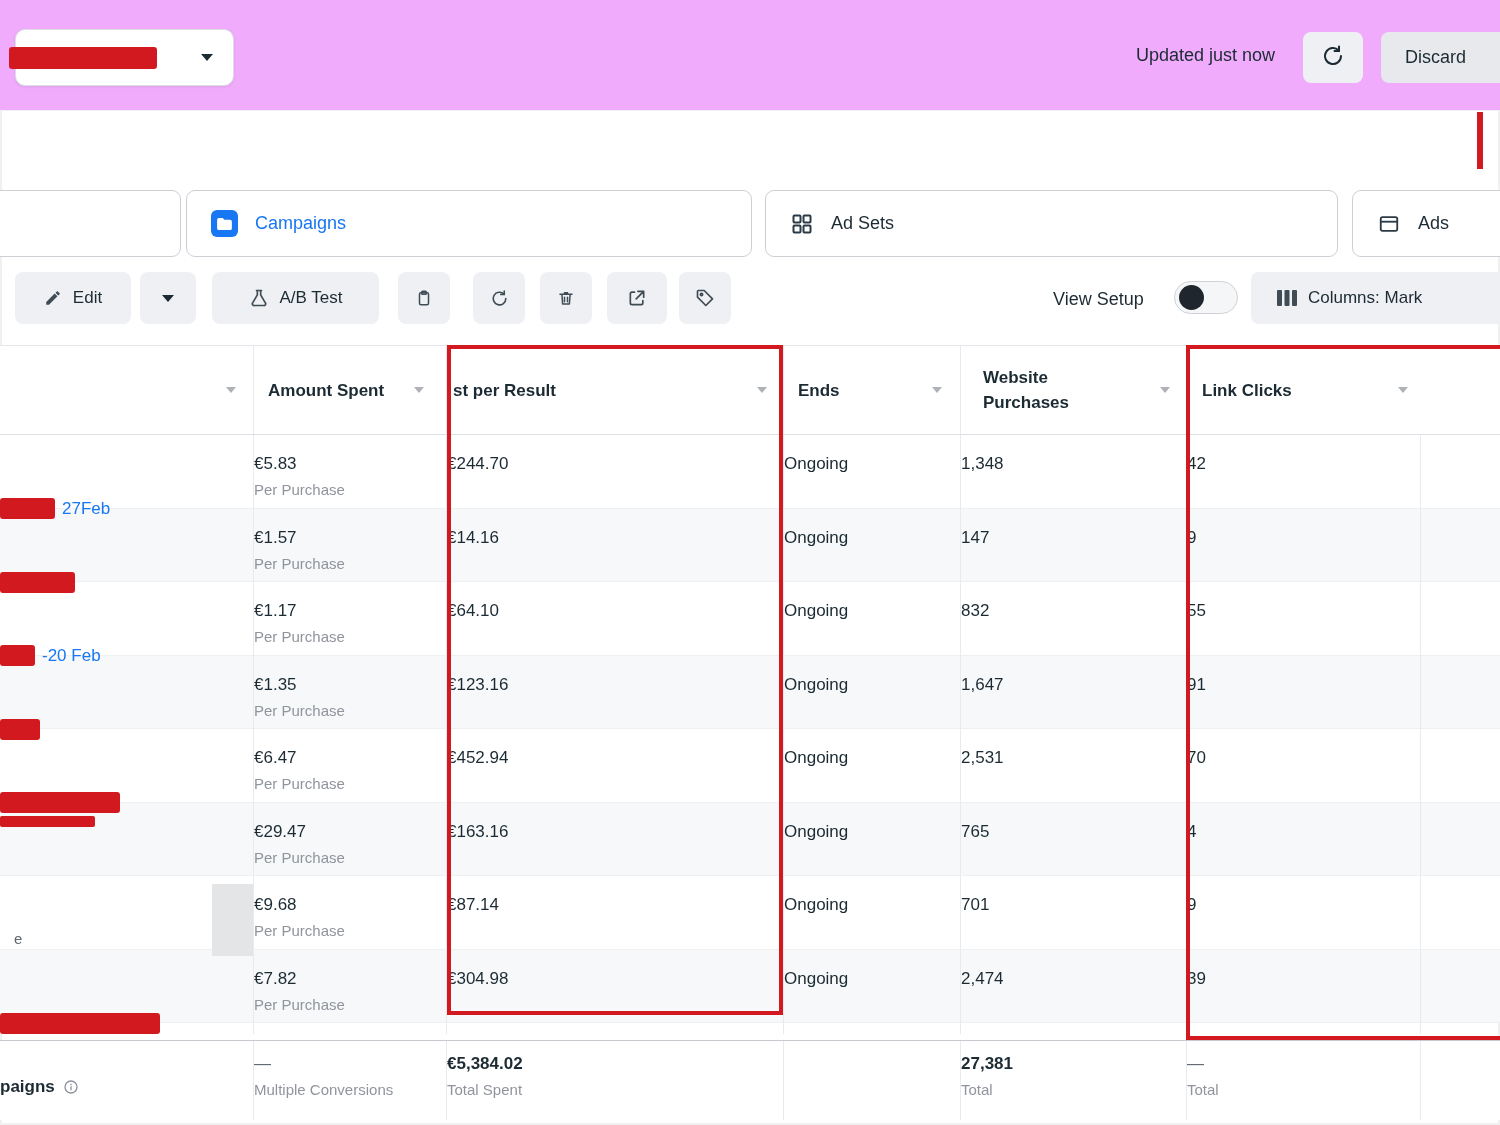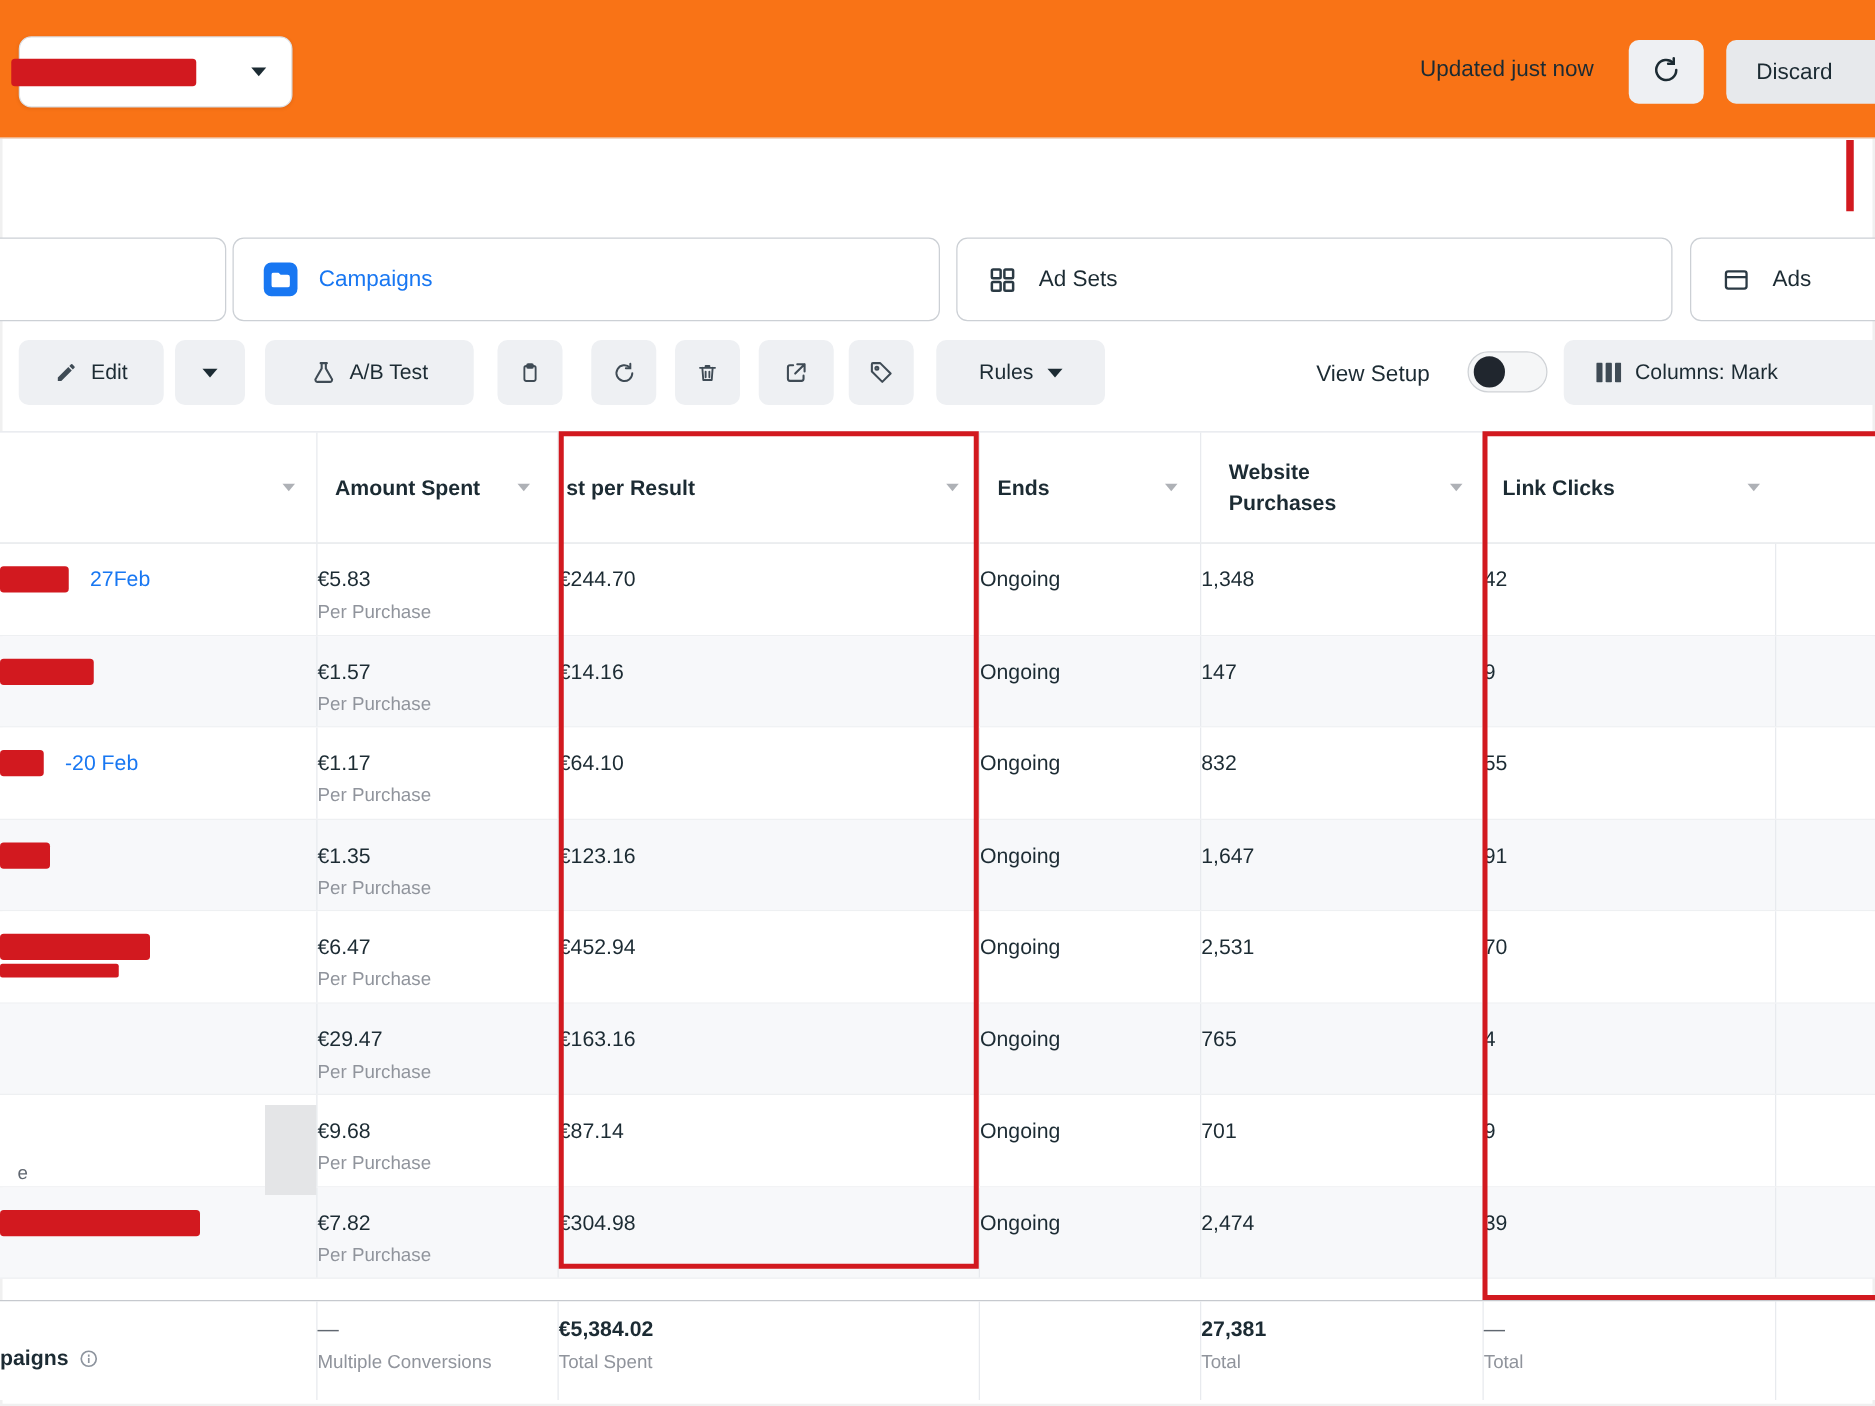--- a/index.html
+++ b/index.html
@@ -2,21 +2,21 @@
 <html style="--red: #d2191f; --blue: #1877f2;"><head>
 <meta charset="utf-8">
 <style>
   html,body{margin:0;padding:0;background:#fff;}
   .screen{
     position:relative;width:1500px;height:1125px;overflow:hidden;background:#fff;
     font-family:"Liberation Sans","DejaVu Sans",sans-serif;color:#1c2b33;
     box-shadow:inset 0 0 0 2px #f0f0f0;
   }
   
-  .topbar{position:absolute;left:0;top:0;width:100%;height:110px;background:#f97316;border-bottom:1px solid #eef0f2;}
+  .topbar{position:absolute;left:0;top:0;width:100%;height:110px;background:#f0abfc;border-bottom:1px solid #eef0f2;}
   .name-card{position:absolute;left:15px;top:29px;width:217px;height:55px;background:#fff;border:1px solid #dcdfe4;
     border-radius:10px;box-shadow:0 1px 3px rgba(0,0,0,.08);}
   .name-card .redact{position:absolute;left:-7px;top:17px;width:148px;height:22px;background:var(--red);border-radius:3px;}
   .name-card .caret{position:absolute;right:20px;top:24px;color:#1c2b33;}
   .updated{position:absolute;right:225px;top:45px;font-size:18px;color:#1c2b33;}
   .iconbtn,.graybtn{border:none;border-radius:8px;background:#eef0f3;color:#3f4b55;display:flex;align-items:center;justify-content:center;cursor:pointer;}
   .refresh-btn{position:absolute;left:1303px;top:32px;width:60px;height:51px;color:#1c2b33;}
   .discard-btn{position:absolute;left:1381px;top:32px;width:139px;height:51px;background:#e7e9ec;border:none;border-radius:8px;
     font-size:18px;font-weight:500;color:#1c2b33;text-align:left;padding-left:24px;cursor:pointer;font-family:inherit;}
   .red-accent{position:absolute;left:1477px;top:112px;width:6px;height:57px;background:var(--red);}
@@ -46,21 +46,21 @@
   .cell{position:relative;overflow:visible;}
   .num{text-align:left;padding-top:16px;}
   .cost-cell{padding-right:24px;}
   .spent-cell{padding-right:26px;}
   .ends-cell{padding-right:22px;}
   .clicks-cell{padding-right:15px;}
   .purch-cell{padding-right:25px;}
   .val{font-size:17px;line-height:26px;color:#1c2b33;}
   .sub{font-size:15px;line-height:20px;color:#90949c;margin-top:3px;}
   .name-cell{padding-top:18px;}
-  .name-line{display:flex;align-items:center;gap:17px;}
+  .name-line{display:flex;align-items:center;gap:7px;margin-top:45px;}
   .redbar{background:var(--red);border-radius:3px;height:21px;display:inline-block;}
   .redbar.r2{height:11px;margin-top:3px;border-radius:2px;display:block;}
   .name-link{color:var(--blue);font-size:17px;cursor:pointer;}
   .name-frag{position:absolute;left:14px;bottom:2px;color:#606770;font-size:15px;}
   .gray-block{position:absolute;right:0;top:8px;width:41px;height:72px;background:#e4e5e7;z-index:1;}
   
   .tfoot{position:absolute;left:0;top:1040px;width:1500px;height:80px;border-top:1px solid #c6c9ce;background:#fff;box-sizing:border-box;}
   .tfoot .num{padding-top:10px;}
   .tfoot .val.bold{font-weight:700;}
   .tfoot .val.dash{color:#606770;}
@@ -180,24 +180,20 @@
     </span>
   </button>
   <button class="tbtn" style="left:679px;width:52px;">
     <span class="ic">
       <svg width="20" height="20" viewBox="0 0 24 24" fill="none" stroke="currentColor" stroke-width="2" stroke-linejoin="round">
           <path d="M3 11V4a1 1 0 0 1 1-1h7l10 10-8 8L3 11z"></path>
           <circle cx="7.8" cy="7.8" r="1.4"></circle>
         </svg>
     </span>
   </button>
-  <button class="tbtn" style="left:749px;width:135px;">
-    <span>Rules</span>
-    <span class="caret" style="color:#1c2b33;"></span>
-  </button>
 
   <span class="view-setup-label">View Setup</span>
   <div class="toggle">
     <span class="knob"></span>
   </div>
 
   <button class="tbtn" style="left:1251px;width:280px;justify-content:flex-start;padding-left:26px;">
     <span class="ic">
       <svg width="20" height="16" viewBox="0 0 20 16" fill="currentColor">
           <rect x="0" y="0" width="5" height="16" rx="1"></rect>

